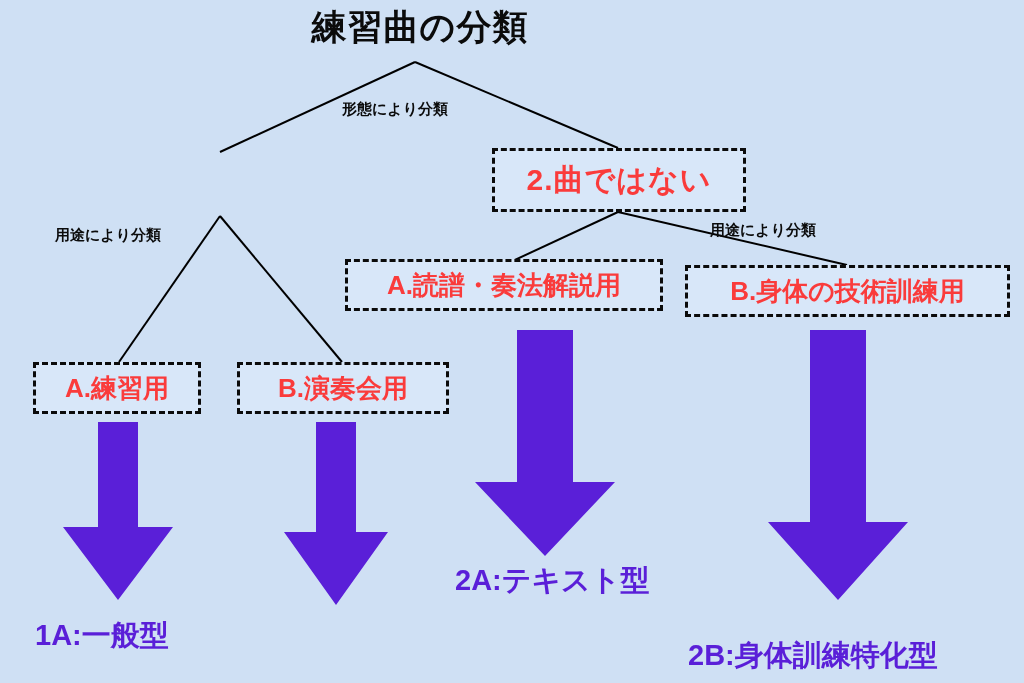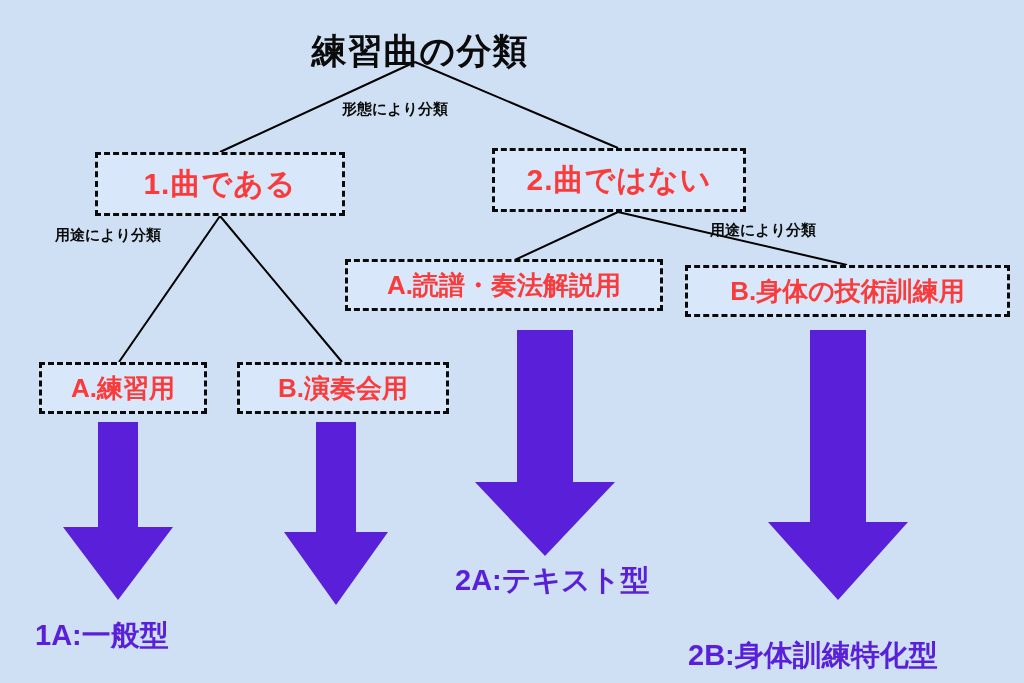--- a/index.html
+++ b/index.html
@@ -23,21 +23,21 @@
   }
   .lines {
     position: absolute;
     inset: 0;
     width: 1024px;
     height: 683px;
   }
   .title {
     position: absolute;
     left: 0;
-    top: 28px;
+    top: 4px;
     width: 840px;
     text-align: center;
     font-size: 35px;
     font-weight: bold;
     color: #0b0b0b;
     letter-spacing: 1px;
   }
   .branch-label {
     position: absolute;
     font-size: 15px;
@@ -89,28 +89,25 @@
       <polygon points="810,330 866,330 866,522 908,522 838,600 768,522 810,522"></polygon>
     </g>
   </svg>
 
   <div class="title">練習曲の分類</div>
 
   <div class="branch-label" style="left:342px; top:100px;">形態により分類</div>
   <div class="branch-label" style="left:55px; top:226px;">用途により分類</div>
   <div class="branch-label" style="left:710px; top:221px;">用途により分類</div>
 
-  <div class="node-box lv1" style="left:95px; top:152px; width:250px; height:64px;">
-    <span>1.曲である</span>
-  </div>
   <div class="node-box lv1" style="left:492px; top:148px; width:254px; height:64px;">
     <span>2.曲ではない</span>
   </div>
 
-  <div class="node-box lv2" style="left:39px; top:362px; width:168px; height:52px;justify-content:center;">
+  <div class="node-box lv2" style="left:33px; top:362px; width:168px; height:52px;justify-content:center;">
     <span>A.練習用</span>
   </div>
   <div class="node-box lv2" style="left:237px; top:362px; width:212px; height:52px;">
     <span>B.演奏会用</span>
   </div>
   <div class="node-box lv2" style="left:345px; top:259px; width:318px; height:52px;">
     <span>A.読譜・奏法解説用</span>
   </div>
   <div class="node-box lv2" style="left:685px; top:265px; width:325px; height:52px;">
     <span>B.身体の技術訓練用</span>

